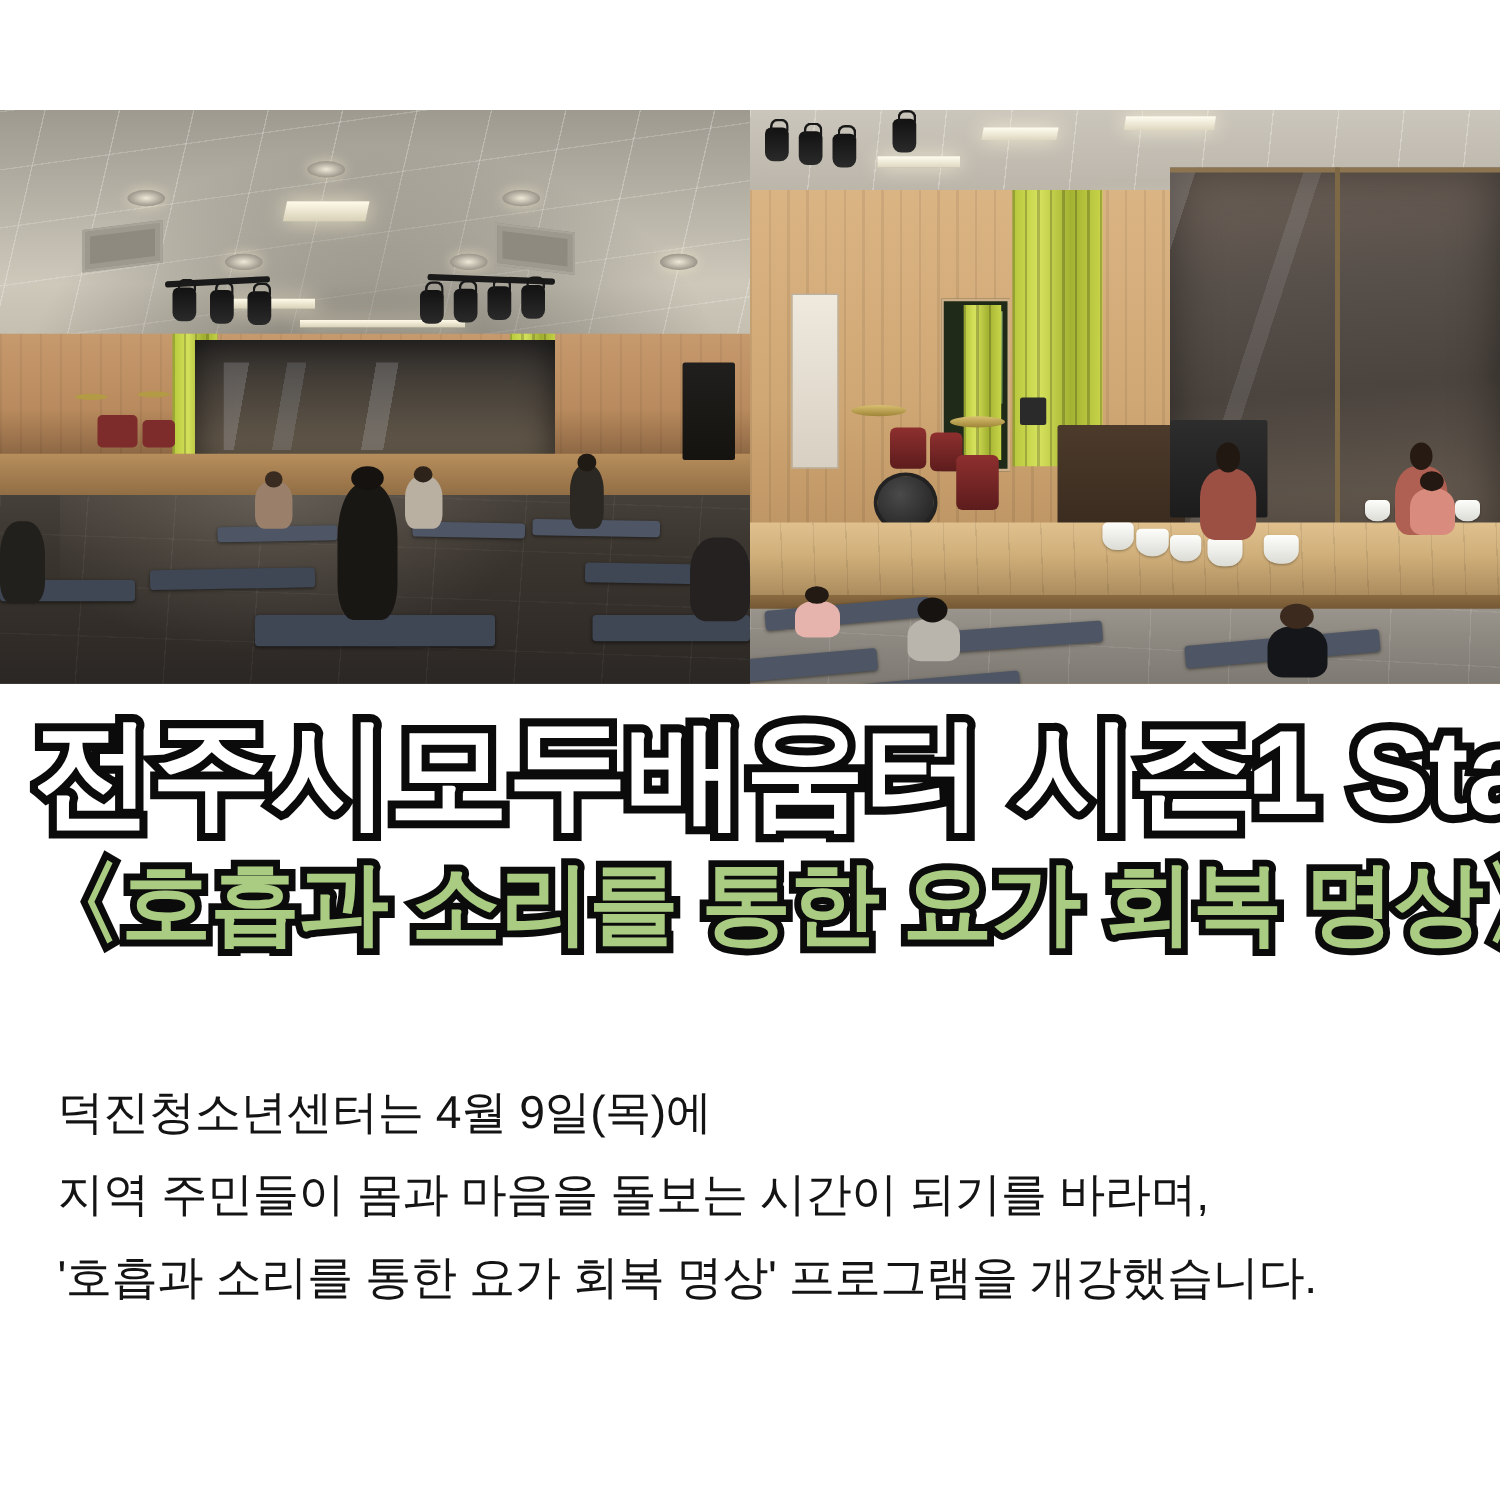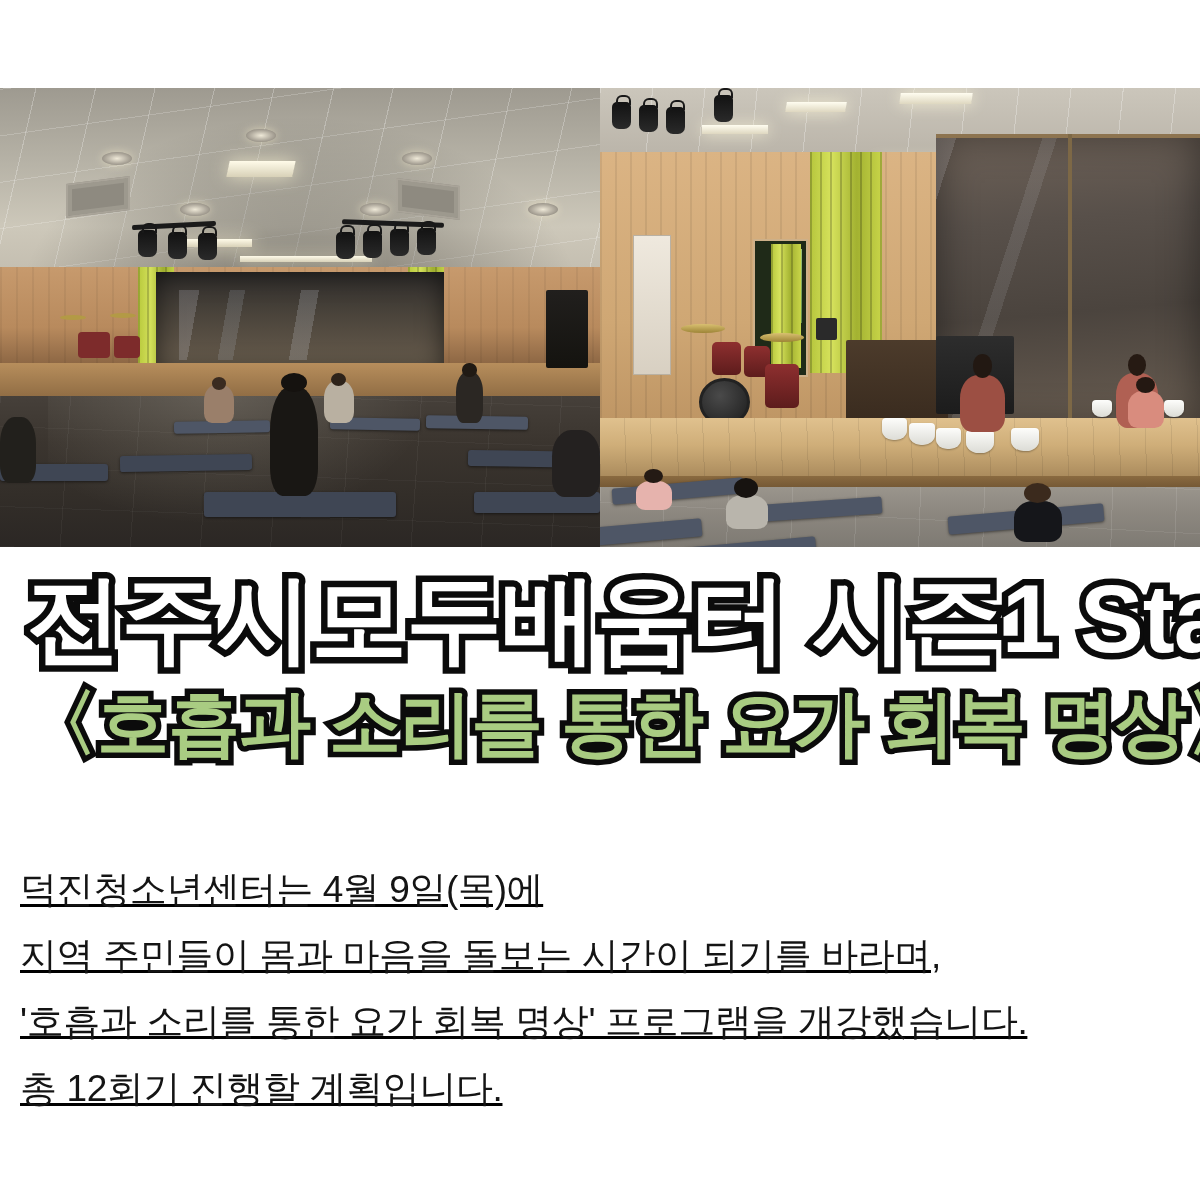--- a/index.html
+++ b/index.html
@@ -240,21 +240,21 @@
     -webkit-text-stroke:13px #0b0b0b;paint-order:stroke fill;
     text-shadow:0 0 1px #0b0b0b;
   }
   .title-2{
     padding-left:26px;font-size:72px;line-height:1.30;color:#a9cc82;
     -webkit-text-stroke:11px #0b0b0b;paint-order:stroke fill;
   }
 
   
   .bodycopy{
-    position:absolute;left:20px;top:862px;width:1150px;text-decoration:underline;
+    position:absolute;left:46px;top:862px;width:1150px;
   }
   .bodyline{
     margin:0 0 10px 0;font-size:37px;line-height:1.52;color:#141414;
     font-weight:500;white-space:nowrap;letter-spacing:-0.4px;
     font-family:"Liberation Sans","DejaVu Sans",sans-serif;
   }
 </style>
 </head>
 <body>
 
@@ -422,16 +422,15 @@
 
   <div class="titles">
     <h1 class="title-1">전주시모두배움터 시즌1 Start!</h1>
     <h2 class="title-2">〈호흡과 소리를 통한 요가 회복 명상〉</h2>
   </div>
 
   <div class="bodycopy">
     <p class="bodyline">덕진청소년센터는 4월 9일(목)에</p>
     <p class="bodyline">지역 주민들이 몸과 마음을 돌보는 시간이 되기를 바라며,</p>
     <p class="bodyline">'호흡과 소리를 통한 요가 회복 명상' 프로그램을 개강했습니다.</p>
-    <p class="bodyline">총 12회기 진행할 계획입니다.</p>
   </div>
 
 </div>
 
 </body></html>

